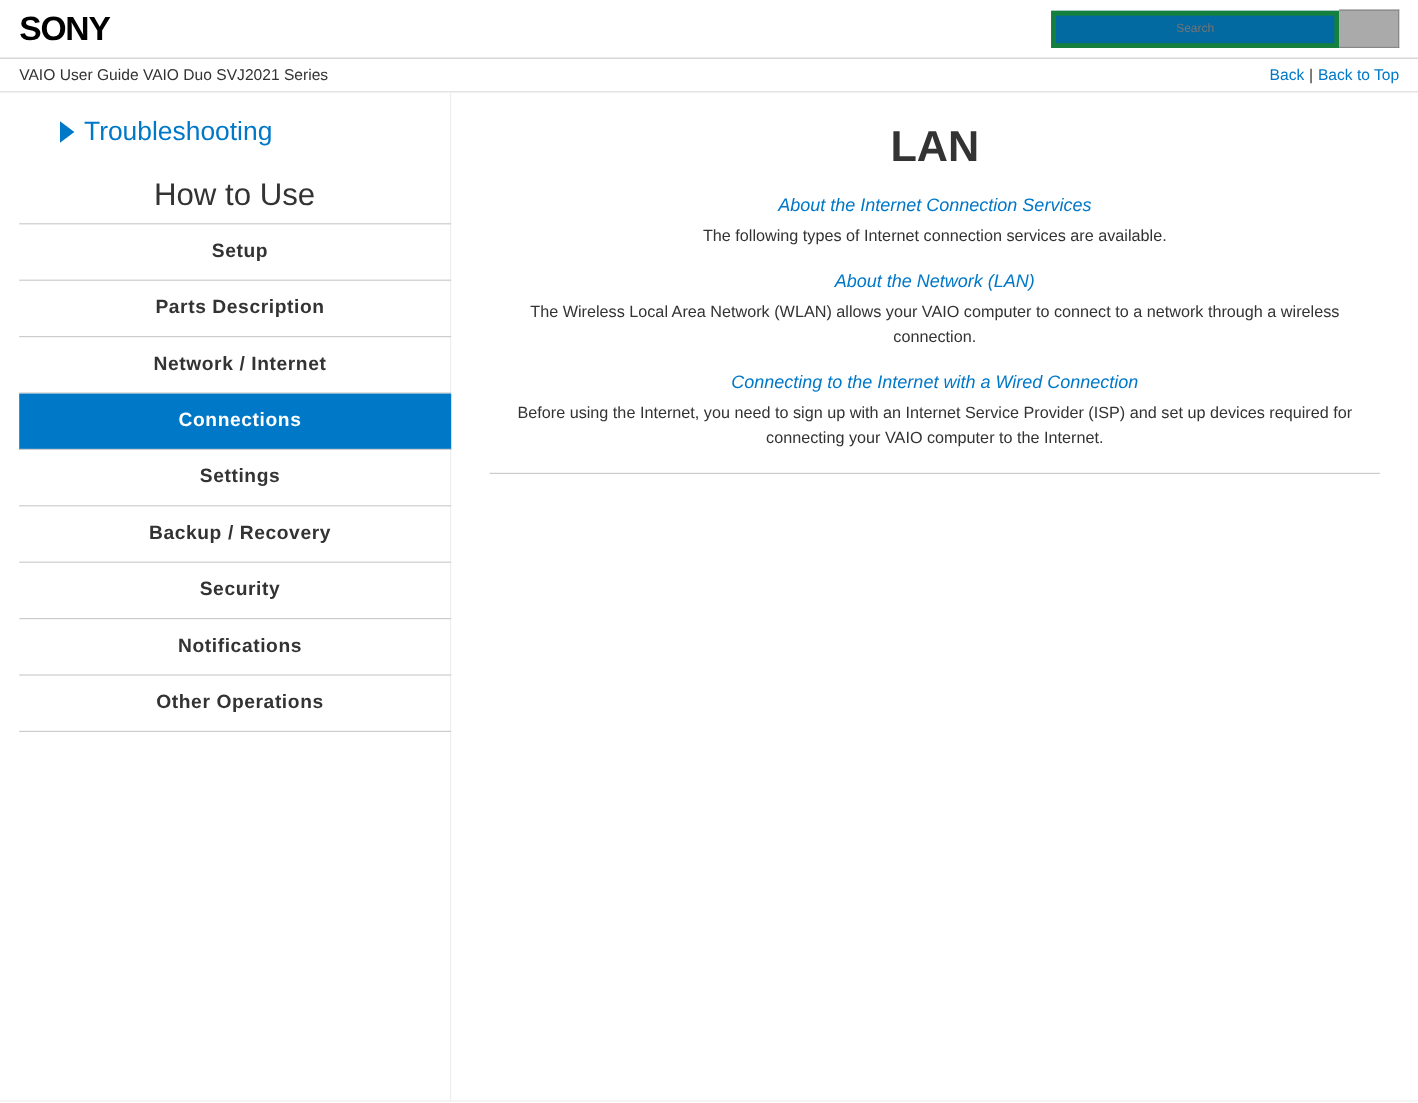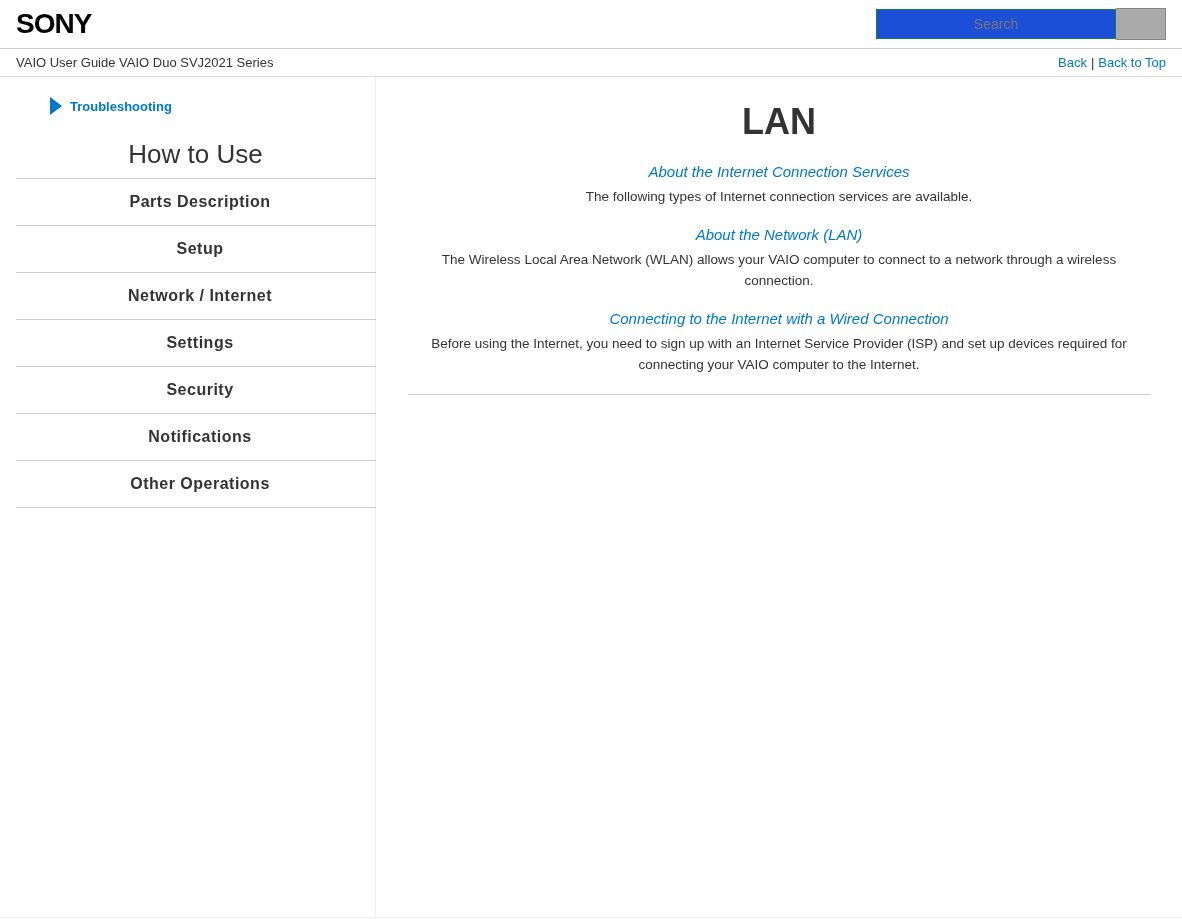--- a/index.html
+++ b/index.html
@@ -21,24 +21,24 @@
       letter-spacing: -1px;
     }
     #search-area {
       display: flex;
       align-items: center;
       gap: 0;
     }
     #search-input {
       width: 240px;
       padding: 6px 10px;
-      border: 1px solid #15803d;
-      font-size: 14px;
+      border: 4px solid #15803d;
+      font-size: 10px;
       outline: none;
-      background: #1d4ed8;
+      background: #0369a1;
     }
     #search-button {
       width: 50px;
       height: 32px;
       background: #aaa;
       border: 1px solid #888;
       border-left: none;
       cursor: pointer;
     }
 
@@ -78,22 +78,22 @@
       width: 376px;
       min-width: 376px;
       padding: 20px 0 20px 16px;
       border-right: 1px solid #eee;
     }
     #troubleshooting-link {
       display: flex;
       align-items: center;
       gap: 8px;
       color: #0078c8;
-      font-size: 13px;
-      font-weight: bold;
+      font-size: 22px;
+      font-weight: normal;
       margin-bottom: 24px;
       cursor: pointer;
       text-decoration: none;
       padding-left: 34px;
     }
     .arrow-right {
       width: 0;
       height: 0;
       border-top: 9px solid transparent;
       border-bottom: 9px solid transparent;
@@ -193,24 +193,26 @@
 <div id="content">
 
   <div id="sidebar">
     <a id="troubleshooting-link">
       <span class="arrow-right"></span>
       <span>Troubleshooting</span>
     </a>
     <div id="how-to-use">How to Use</div>
     <hr id="sidebar-divider-top">
     <div id="sidebar-items">
+        <a class="sidebar-item">Setup</a>
         <a class="sidebar-item">Parts Description</a>
-        <a class="sidebar-item">Setup</a>
         <a class="sidebar-item">Network / Internet</a>
+        <a class="sidebar-item active">Connections</a>
         <a class="sidebar-item">Settings</a>
+        <a class="sidebar-item">Backup / Recovery</a>
         <a class="sidebar-item">Security</a>
         <a class="sidebar-item">Notifications</a>
         <a class="sidebar-item">Other Operations</a>
       </div>
   </div>
 
   <div id="main">
     <h1 id="page-title">LAN</h1>
     <div id="sections-container">
         <a class="section-link">About the Internet Connection Services</a>

